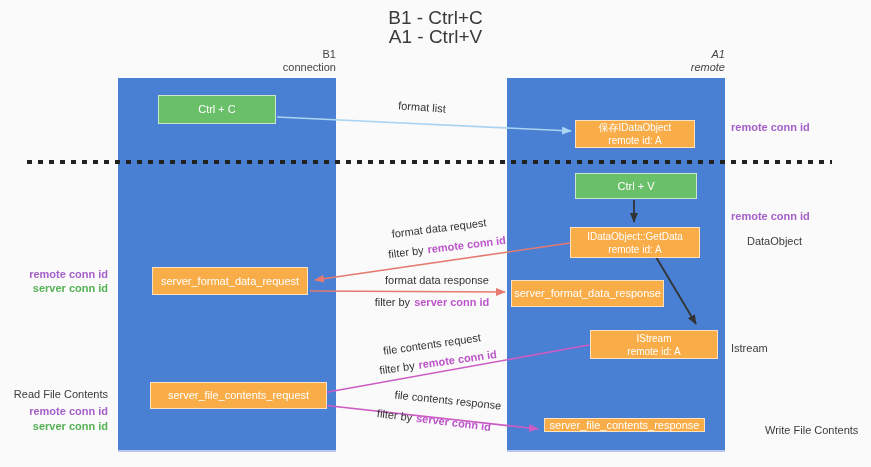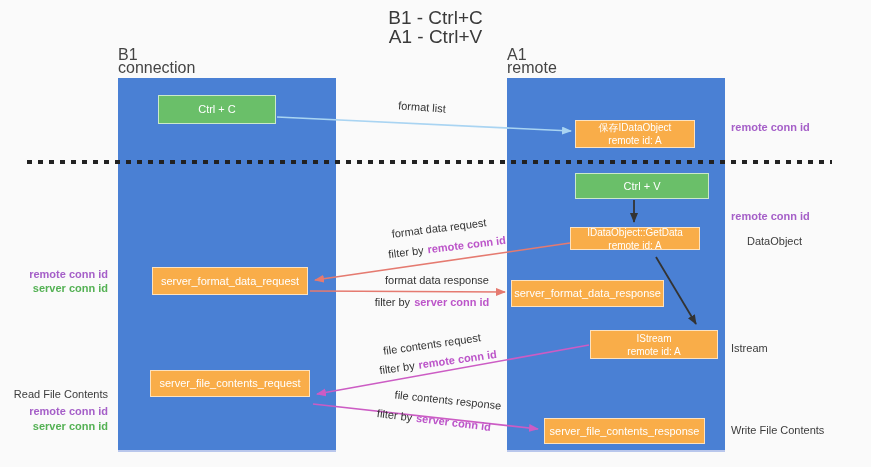--- a/index.html
+++ b/index.html
@@ -3,21 +3,21 @@
 <meta charset="utf-8">
 <style>
   html,body{margin:0;padding:0;}
   .stage{
     position:relative;width:871px;height:467px;overflow:hidden;
     background:var(--c-background,#fafafa);
     font-family:"Liberation Sans",sans-serif;color:var(--c-text_dark,#333);
   }
   .abs{position:absolute;}
   .title{left:0;top:8px;width:871px;text-align:center;font-size:19px;line-height:19px;color:#3a3a3a;}
-  .lane-header{text-align:left;font-size:16px;line-height:13px;color:#444;}
+  .lane-header{text-align:right;font-size:11px;line-height:13px;color:#444;}
   .lane{background:var(--c-lane,#4a80d4);border-bottom:2px solid #b9c7ec;}
   .divider{height:4px;background:repeating-linear-gradient(90deg,var(--c-dashed_line,#222) 0 5px,transparent 5px 11px);}
   .node{
     box-sizing:border-box;display:flex;flex-direction:column;justify-content:center;align-items:center;
     color:#fff;font-size:11px;line-height:13px;text-align:center;
     border:1px solid rgba(255,255,255,.65);
   }
   .node.orange{background:var(--c-node_orange,#f9ad49);}
   .node.green{background:var(--c-node_green,#6abf69);}
   .node .l2{font-size:10px;}
@@ -44,21 +44,21 @@
 
   <div class="abs title">
     <div>B1 - Ctrl+C</div>
     <div>A1 - Ctrl+V</div>
   </div>
 
   <div class="abs lane-header" style="left:118px;top:48px;width:218px;">
     <div>B1</div>
     <div>connection</div>
   </div>
-  <div class="abs lane-header" style="left:507px;top:48px;width:218px;">
+  <div class="abs lane-header" style="left:507px;top:48px;width:218px;font-style:italic;">
     <div>A1</div>
     <div>remote</div>
   </div>
 
   <div class="abs lane" style="left:118px;top:78px;width:218px;height:372px;"></div>
   <div class="abs lane" style="left:507px;top:78px;width:218px;height:372px;"></div>
 
   <div class="abs divider" style="left:27px;top:160px;width:805px;"></div>
 
   <svg class="abs arrows" width="871" height="467" viewBox="0 0 871 467">
@@ -87,47 +87,47 @@
 
   <div class="abs node green" style="left:158px;top:95px;width:118px;height:29px;">
     <div>Ctrl + C</div>
   </div>
 
   <div class="abs node orange" style="left:575px;top:120px;width:120px;height:28px;">
     <div class="l2">保存IDataObject</div>
     <div class="l2">remote id: A</div>
   </div>
 
-  <div class="abs node green" style="left:575px;top:173px;width:134px;height:26px;">
+  <div class="abs node green" style="left:575px;top:173px;width:122px;height:26px;">
     <div>Ctrl + V</div>
   </div>
 
-  <div class="abs node orange" style="left:570px;top:227px;width:130px;height:23px;">
+  <div class="abs node orange" style="left:570px;top:227px;width:130px;height:31px;">
     <div class="l2">IDataObject::GetData</div>
     <div class="l2">remote id: A</div>
   </div>
 
   <div class="abs node orange" style="left:511px;top:280px;width:153px;height:27px;">
     <div>server_format_data_response</div>
   </div>
 
   <div class="abs node orange" style="left:152px;top:267px;width:156px;height:28px;">
     <div>server_format_data_request</div>
   </div>
 
   <div class="abs node orange" style="left:590px;top:330px;width:128px;height:29px;">
     <div class="l2">IStream</div>
     <div class="l2">remote id: A</div>
   </div>
 
-  <div class="abs node orange" style="left:150px;top:370px;width:160px;height:27px;">
+  <div class="abs node orange" style="left:150px;top:382px;width:177px;height:27px;">
     <div>server_file_contents_request</div>
   </div>
 
-  <div class="abs node orange" style="left:544px;top:418px;width:161px;height:26px;">
+  <div class="abs node orange" style="left:544px;top:418px;width:161px;height:14px;">
     <div>server_file_contents_response</div>
   </div>
 
   <div class="abs flow-label" style="left:367px;top:101px;width:110px;transform:rotate(4deg);">format list</div>
 
   <div class="abs flow-label" style="left:364px;top:222px;width:150px;transform:rotate(-7deg);">format data request</div>
   <div class="abs flow-label filter" style="left:362px;top:241px;width:170px;transform:rotate(-7deg);">
     <span>filter by</span><b>remote conn id</b>
   </div>
 
@@ -143,21 +143,21 @@
 
   <div class="abs flow-label" style="left:368px;top:394px;width:160px;transform:rotate(6deg);">file contents response</div>
   <div class="abs flow-label filter" style="left:349px;top:414px;width:170px;transform:rotate(7deg);">
     <span>filter by</span><b>server conn id</b>
   </div>
 
   <div class="abs side purple" style="left:731px;top:121px;">remote conn id</div>
   <div class="abs side purple" style="left:731px;top:210px;">remote conn id</div>
   <div class="abs side" style="left:731px;top:235px;padding-left:16px;">DataObject</div>
   <div class="abs side" style="left:731px;top:342px;">Istream</div>
-  <div class="abs side" style="left:731px;top:424px;">Write File Contents</div>
+  <div class="abs side" style="left:765px;top:424px;">Write File Contents</div>
 
   <div class="abs side purple left-col" style="left:0;top:268px;">remote conn id</div>
   <div class="abs side green left-col" style="left:0;top:282px;">server conn id</div>
   <div class="abs side left-col" style="left:0;top:388px;">Read File Contents</div>
   <div class="abs side purple left-col" style="left:0;top:405px;">remote conn id</div>
   <div class="abs side green left-col" style="left:0;top:420px;">server conn id</div>
 
 </div>
 
 </body></html>

